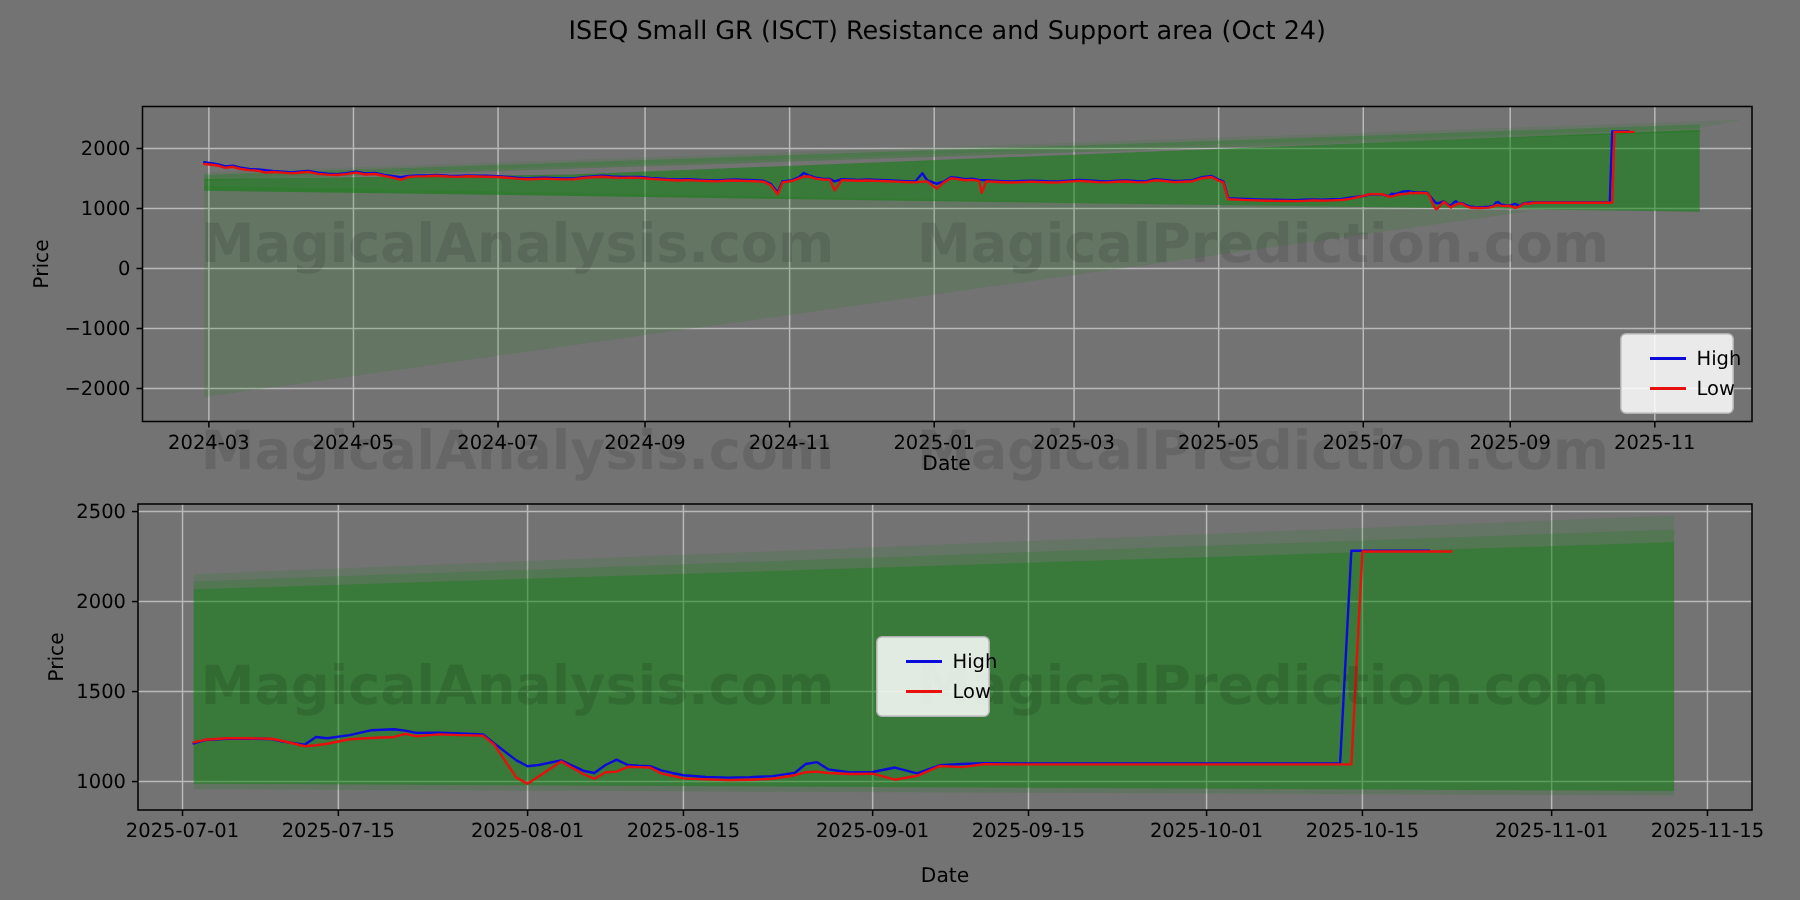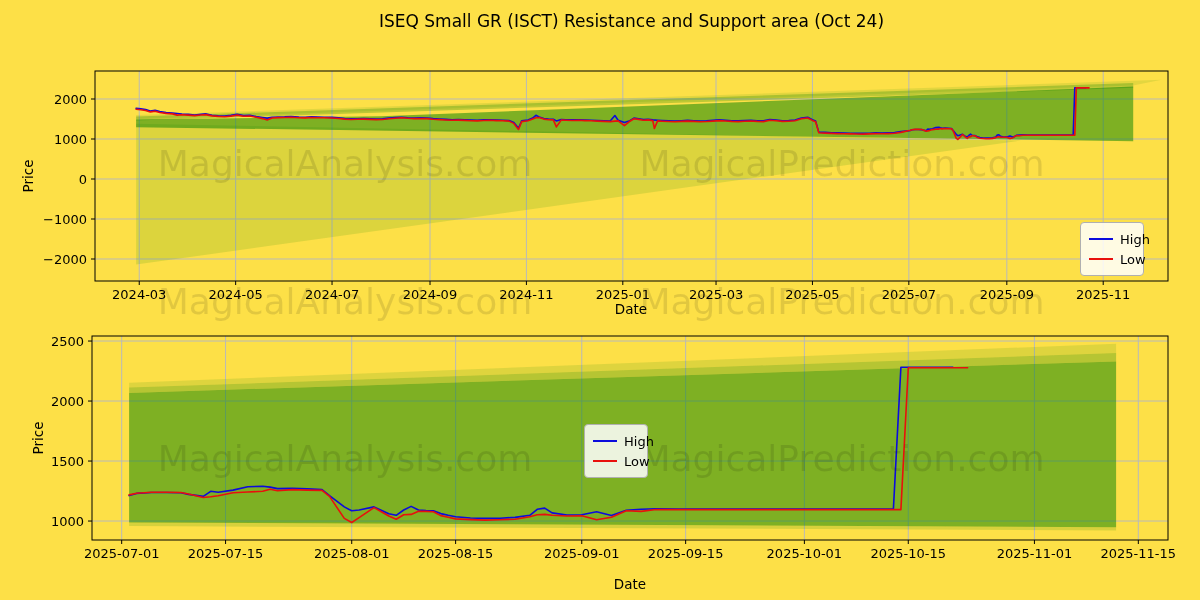--- a/index.html
+++ b/index.html
@@ -1,29 +1,29 @@
 <!DOCTYPE html>
 <html><head>
 <meta charset="utf-8">
 <style>
   html,body{margin:0;padding:0;background:#ffffff;}
-  .figure{position:relative;width:1200px;height:600px;background:#fde047;overflow:hidden;
+  .figure{position:relative;width:1200px;height:600px;background:#737373;overflow:hidden;
           font-family:"DejaVu Sans","Liberation Sans",sans-serif;}
   .fig-title{position:absolute;top:11px;left:95px;width:1073px;text-align:center;
              font-size:17px;color:#000;}
   .fig-subtitle{position:absolute;top:46px;left:95px;width:1073px;text-align:center;
                 font-size:17px;color:#000;}
   svg{position:absolute;left:0;top:0;}
   .watermark{position:absolute;transform:translate(-50%,-50%);font-size:36px;
-             color:rgba(0,0,0,0.11);white-space:nowrap;pointer-events:none;z-index:5;}
+             color:rgba(0,0,0,0.11);white-space:nowrap;pointer-events:none;z-index:5;font-weight:bold;}
   .axis-label-y{position:absolute;transform:translate(-50%,-50%) rotate(-90deg);
                 font-size:13.5px;color:#000;}
   .axis-label-x{position:absolute;transform:translate(-50%,0);font-size:13.5px;color:#000;}
-  .legend{position:absolute;width:64px;box-sizing:border-box;background:rgba(255,255,255,0.85);
-          border:1px solid #b0b0b0;border-radius:4px;padding:6px 8px;z-index:6;}
+  .legend{position:absolute;width:76px;box-sizing:border-box;background:rgba(255,255,255,0.85);
+          border:1px solid #b0b0b0;border-radius:4px;padding:6px 19px;z-index:6;}
   .legend-row{display:flex;align-items:center;height:20px;}
   .sample{display:inline-block;width:24px;height:2px;margin-right:7px;flex:0 0 24px;}
   .legend-row span.lab{font-size:13px;color:#000;}
 </style>
 </head>
 <body>
 
 <div class="figure">
 
   <div class="fig-title">ISEQ Small GR (ISCT) Resistance and Support area (Oct 24)</div>

